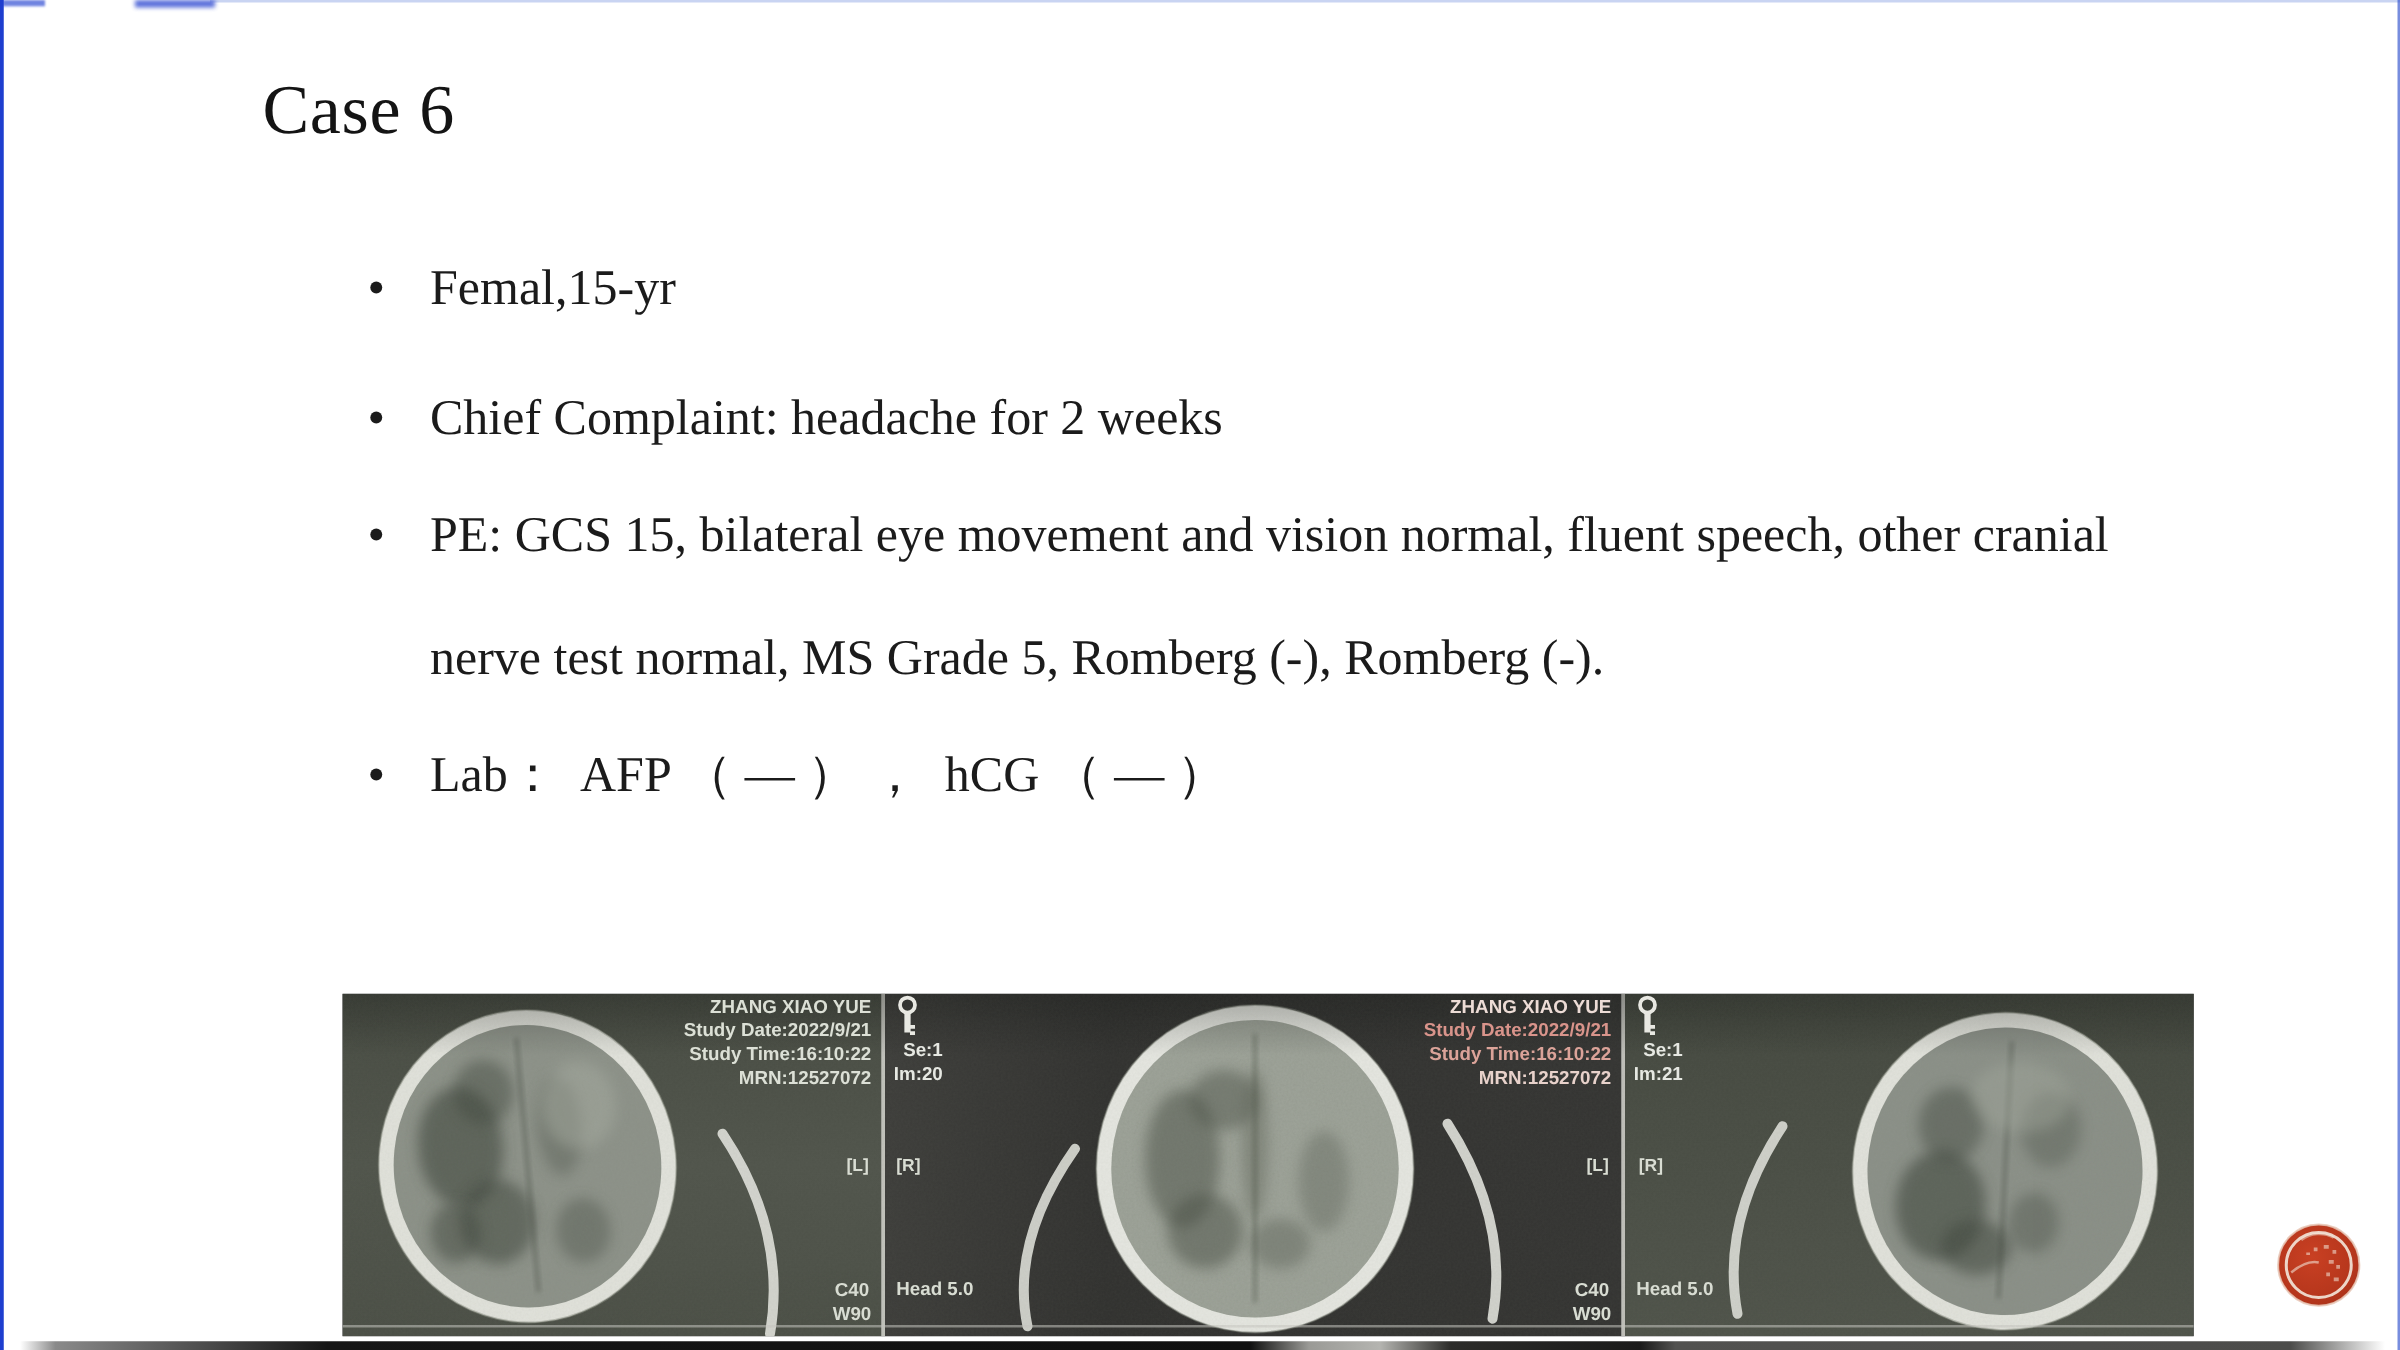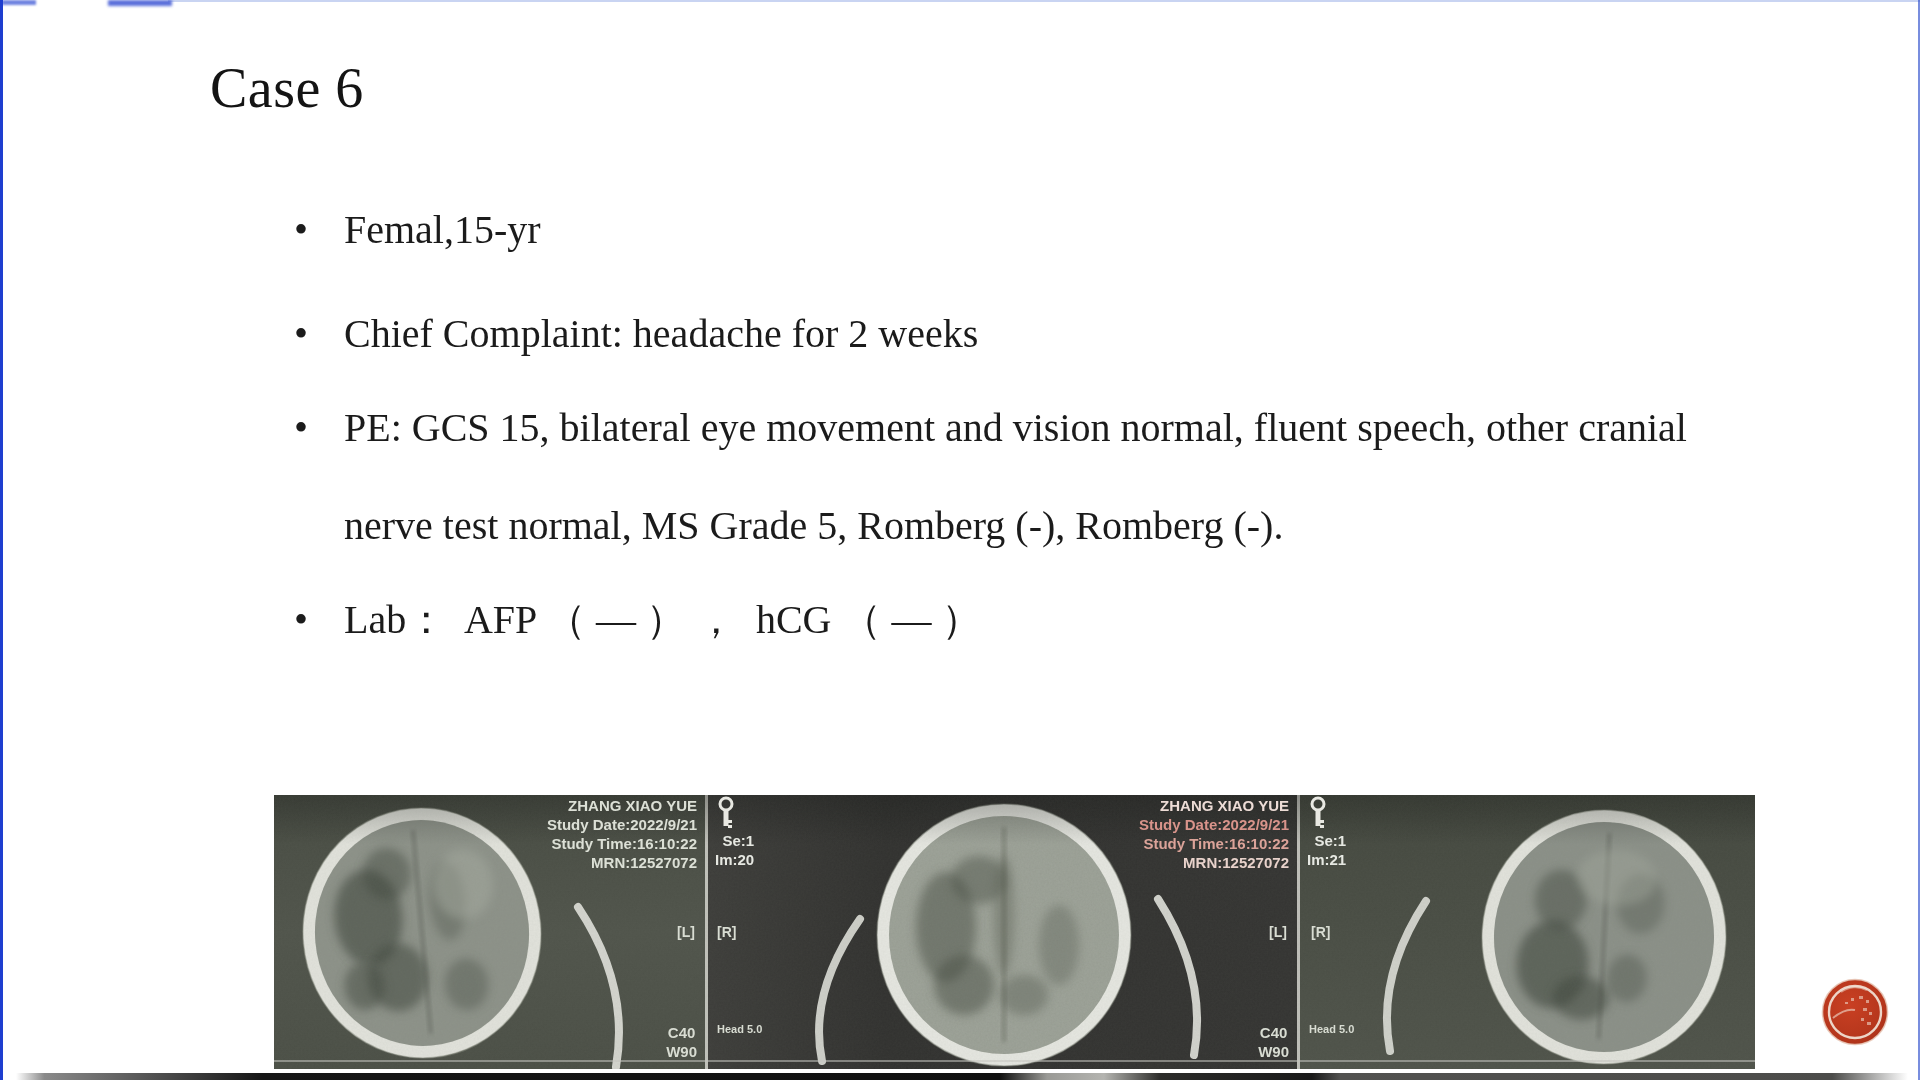--- a/index.html
+++ b/index.html
@@ -55,21 +55,21 @@
   .key-1{left:444px;top:1px;}
   .key-2{left:1036px;top:1px;}
   .lr{font-size:14px;color:#d9ddd3;}
   .lr-l1{right:1060px;top:129px;}
   .lr-r1{left:443px;top:129px;}
   .lr-l2{right:468px;top:129px;}
   .lr-r2{left:1037px;top:129px;}
   .wc{font-size:15px;line-height:19px;text-align:center;color:#d8dcd2;}
   .wc-1{right:1058px;top:228px;}
   .wc-2{right:466px;top:228px;}
-  .proto{font-size:11px;color:#d8dcd2;}
+  .proto{font-size:15px;color:#d8dcd2;}
   .proto-1{left:443px;top:228px;}
   .proto-2{left:1035px;top:228px;}
 
   
   .hospital-logo{position:absolute;left:1821px;top:978px;width:68px;height:68px;z-index:20;}
 </style>
 </head>
 <body>
 
 <div class="left-border"></div>

